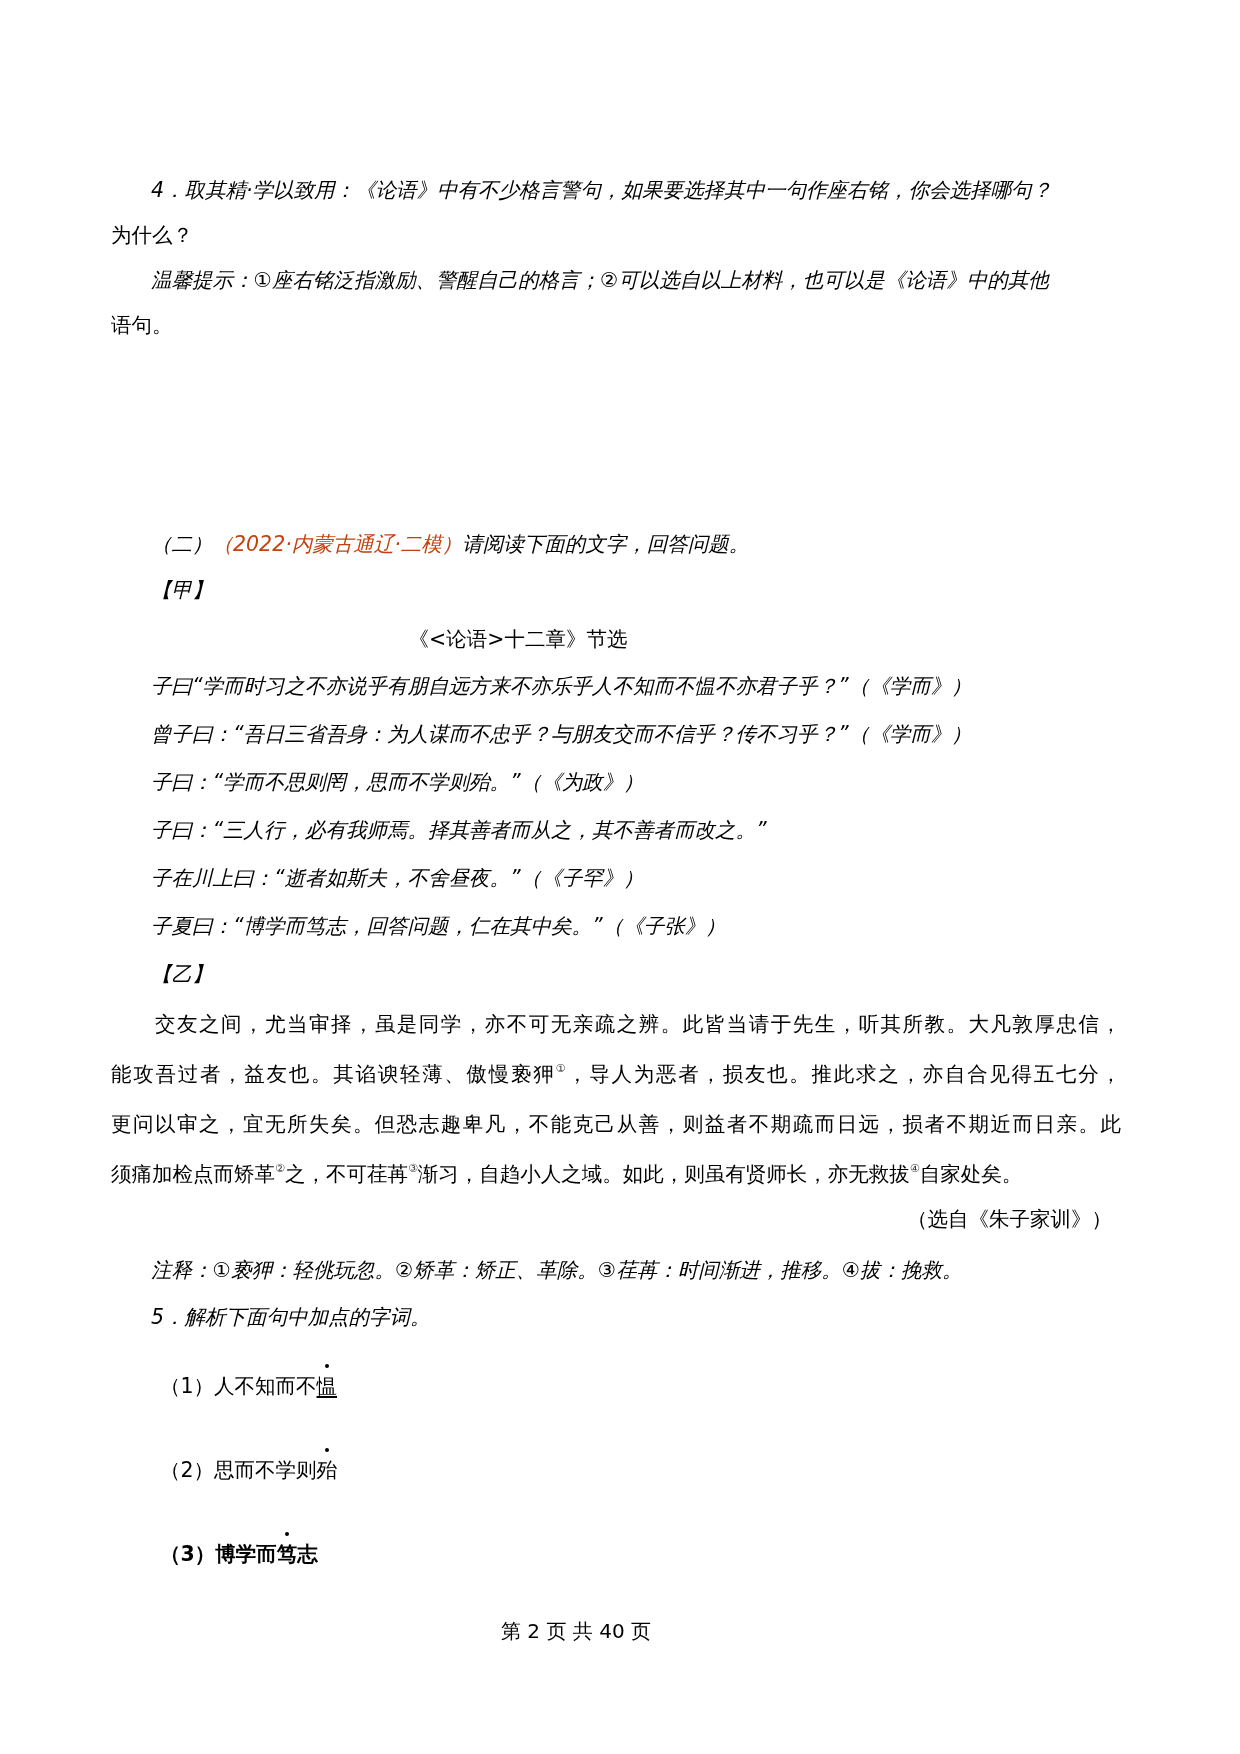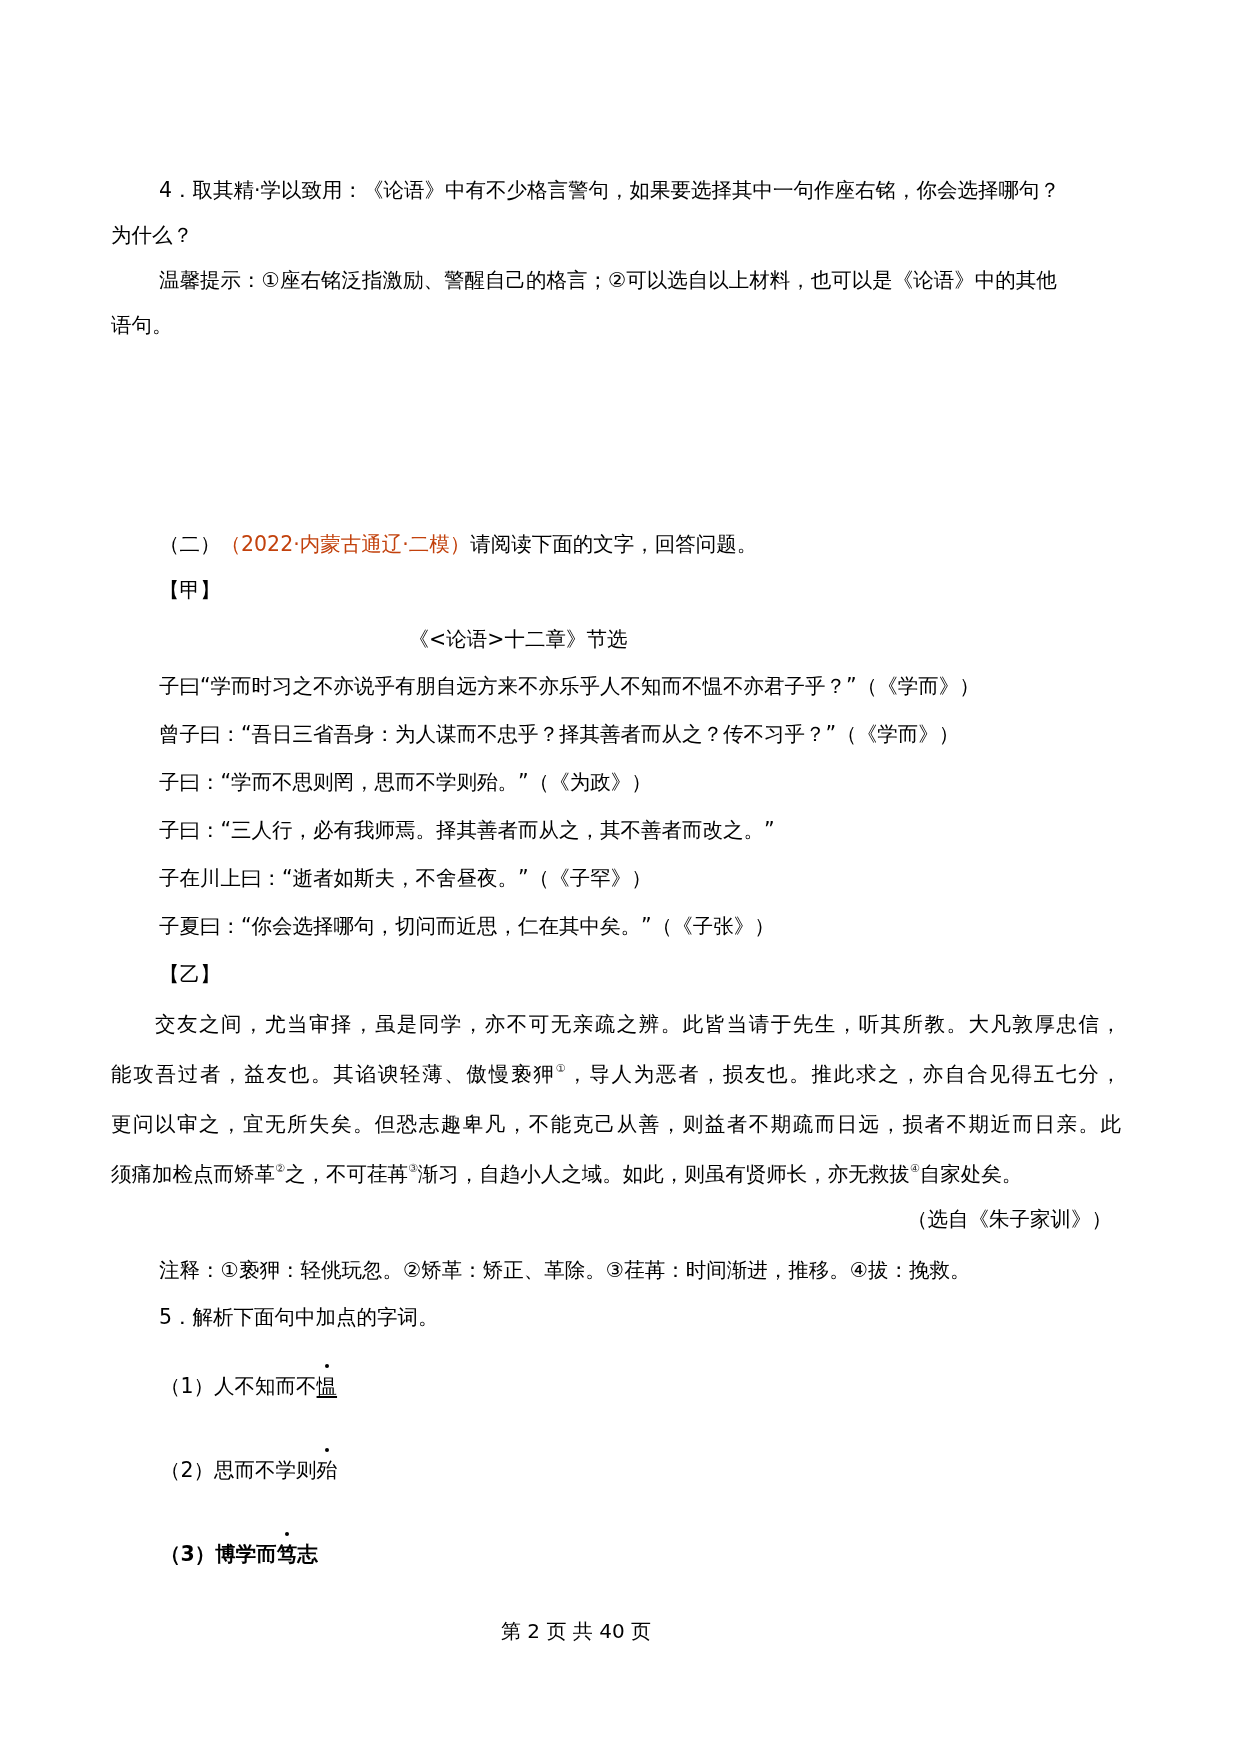--- a/index.html
+++ b/index.html
@@ -2,21 +2,21 @@
 <html><head>
 <meta charset="utf-8">
 <style>
   html, body { margin: 0; padding: 0; background: #ffffff; }
   body {
     width: 1240px; height: 1754px; position: relative; overflow: hidden;
     font-family: "DejaVu Sans", "Liberation Sans", sans-serif;
     color: #000000; font-size: 20.5px;
   }
   .line { position: absolute; white-space: nowrap; line-height: 28px; }
-  .ind { left: 159px; }
+  .ind { left: 151px; font-style: italic; }
   .flush { left: 111px; }
   .blue { color: #c2410c; }
   .justify { width: 1010px; text-align: justify; text-align-last: justify; }
   sup.fn { font-size: 11px; vertical-align: 9px; line-height: 0; color: #333; }
   .dot { position: relative; display: inline-block; }
   .dot::before {
     content: ""; position: absolute; left: 50%; top: -8px;
     width: 4px; height: 4px; margin-left: -2px; border-radius: 50%; background: #000;
   }
   .uline { text-decoration: underline; text-underline-offset: 3px; }
@@ -31,25 +31,25 @@
 <div class="line ind" style="top:266px">温馨提示：①座右铭泛指激励、警醒自己的格言；②可以选自以上材料，也可以是《论语》中的其他</div>
 <div class="line flush" style="top:311px">语句。</div>
 
 <div class="line ind" style="top:530px">
   <span>（二）</span><span class="blue">（2022·内蒙古通辽·二模）</span><span>请阅读下面的文字，回答问题。</span>
 </div>
 
 <div class="line ind" style="top:576px">【甲】</div>
 <div class="line" style="top:625px; left:0; width:1020px; text-align:center; padding-left:16px; box-sizing:border-box;">《&lt;论语&gt;十二章》节选</div>
 <div class="line ind" style="top:672px">子曰“学而时习之不亦说乎有朋自远方来不亦乐乎人不知而不愠不亦君子乎？”（《学而》）</div>
-<div class="line ind" style="top:720px">曾子曰：“吾日三省吾身：为人谋而不忠乎？择其善者而从之？传不习乎？”（《学而》）</div>
+<div class="line ind" style="top:720px">曾子曰：“吾日三省吾身：为人谋而不忠乎？与朋友交而不信乎？传不习乎？”（《学而》）</div>
 <div class="line ind" style="top:768px">子曰：“学而不思则罔，思而不学则殆。”（《为政》）</div>
 <div class="line ind" style="top:816px">子曰：“三人行，必有我师焉。择其善者而从之，其不善者而改之。”</div>
 <div class="line ind" style="top:864px">子在川上曰：“逝者如斯夫，不舍昼夜。”（《子罕》）</div>
-<div class="line ind" style="top:912px">子夏曰：“你会选择哪句，切问而近思，仁在其中矣。”（《子张》）</div>
+<div class="line ind" style="top:912px">子夏曰：“博学而笃志，回答问题，仁在其中矣。”（《子张》）</div>
 
 <div class="line ind" style="top:960px">【乙】</div>
 <div class="line" style="top:1010px; left:155px; width:966px; text-align:justify; text-align-last:justify;">交友之间，尤当审择，虽是同学，亦不可无亲疏之辨。此皆当请于先生，听其所教。大凡敦厚忠信，</div>
 <div class="line flush justify" style="top:1060px">
   <span>能攻吾过者，益友也。其谄谀轻薄、傲慢亵狎</span><sup class="fn">①</sup><span>，导人为恶者，损友也。推此求之，亦自合见得五七分，</span>
 </div>
 <div class="line flush justify" style="top:1110px">更问以审之，宜无所失矣。但恐志趣卑凡，不能克己从善，则益者不期疏而日远，损者不期近而日亲。此</div>
 <div class="line flush" style="top:1160px">
   <span>须痛加检点而矫革</span><sup class="fn">②</sup><span>之，不可荏苒</span><sup class="fn">③</sup><span>渐习，自趋小人之域。如此，则虽有贤师长，亦无救拔</span><sup class="fn">④</sup><span>自家处矣。</span>
 </div>

